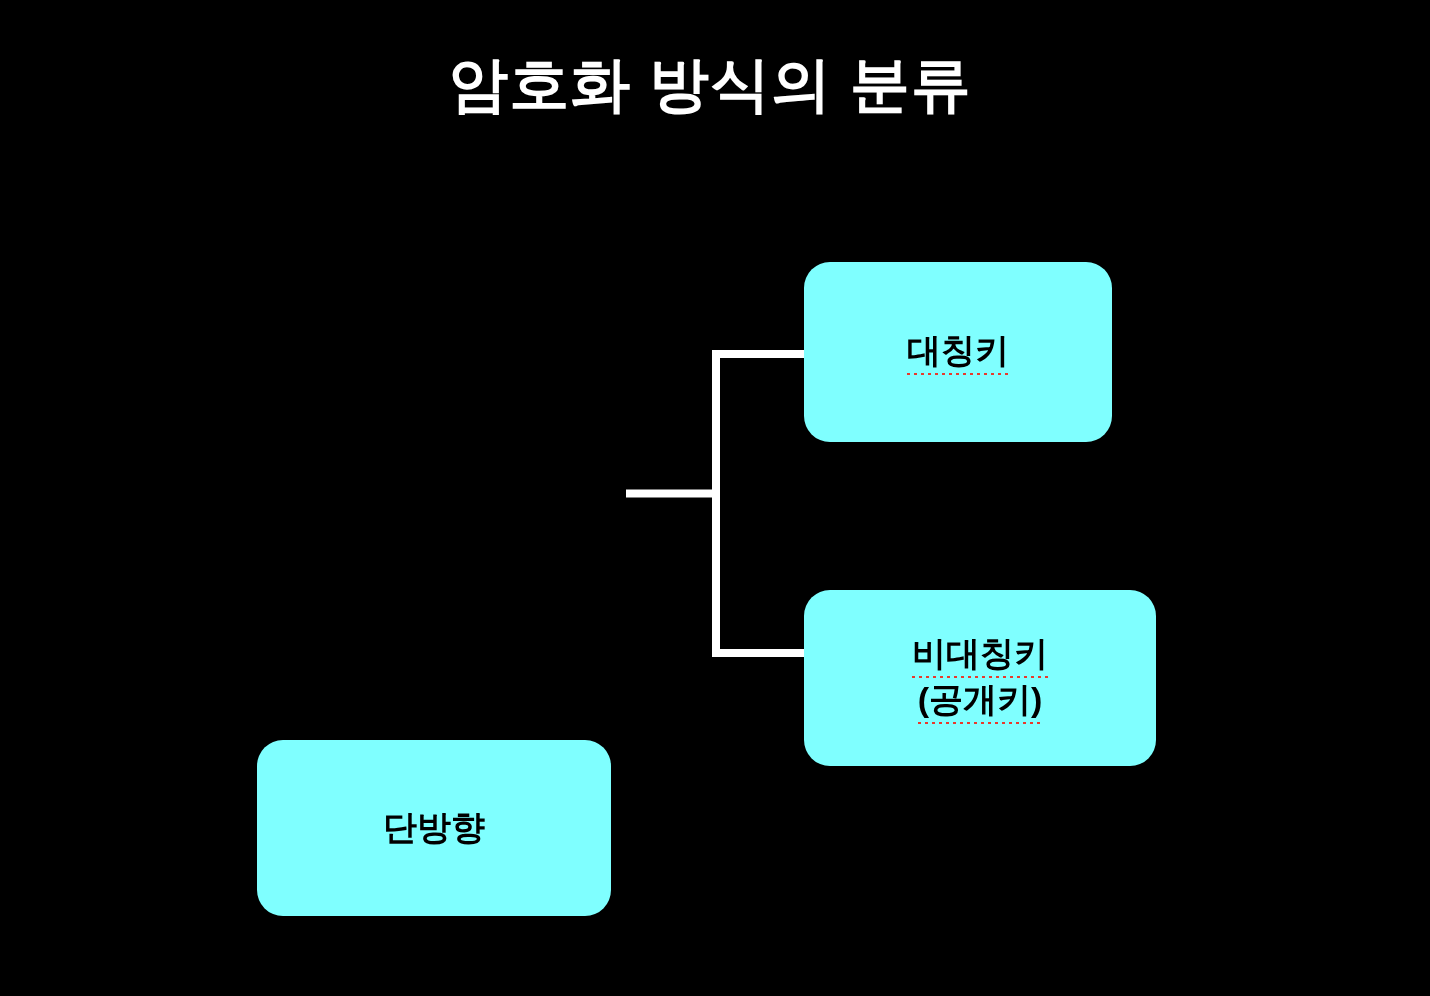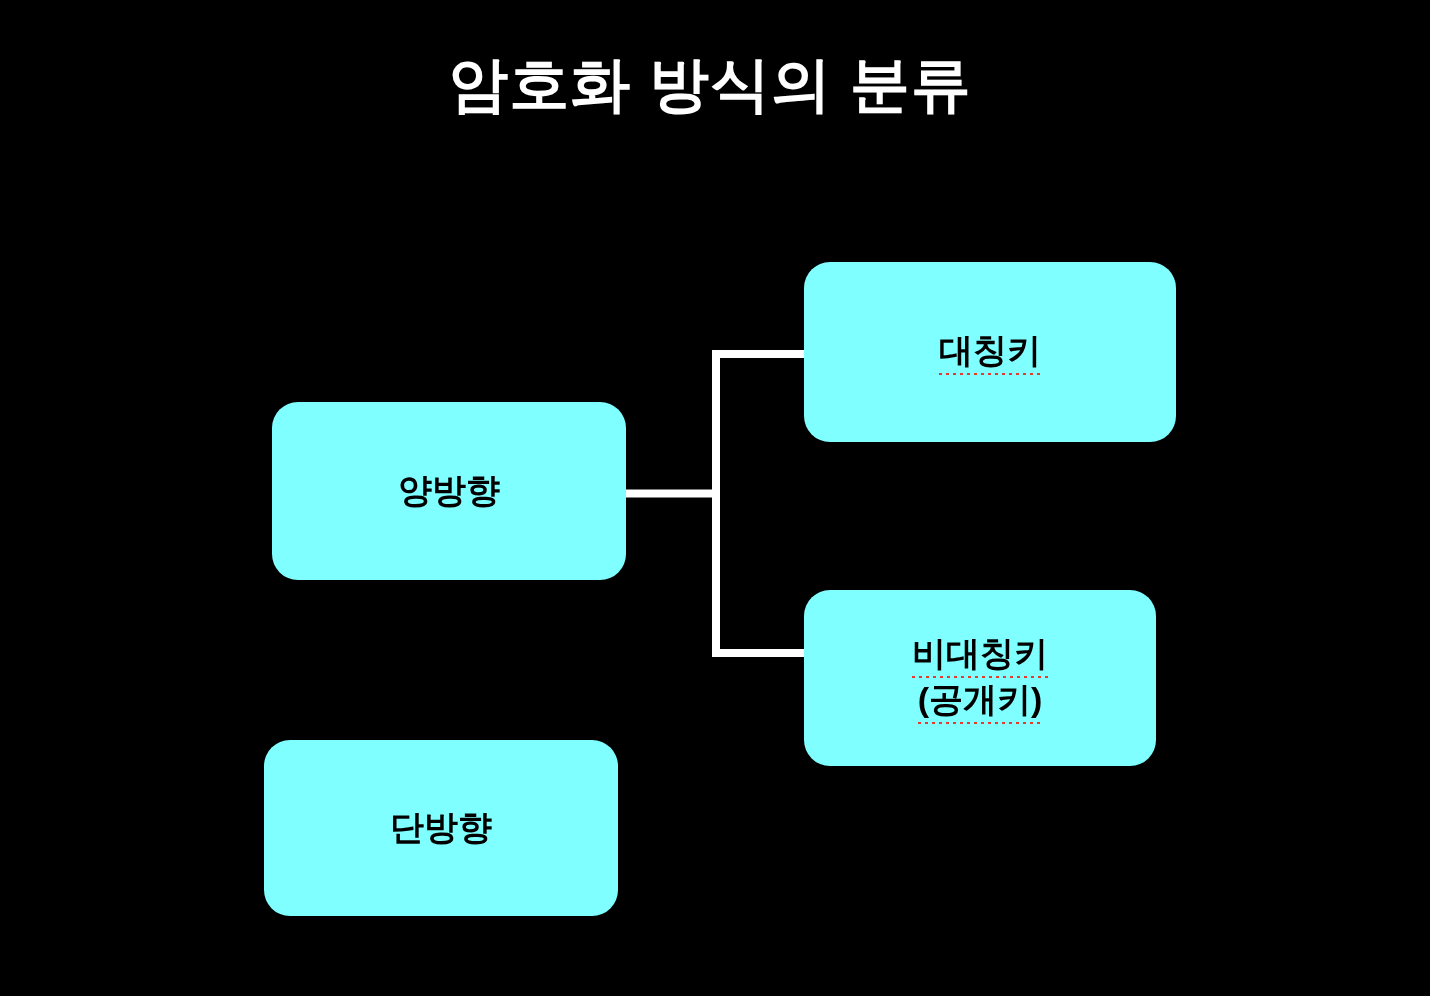--- a/index.html
+++ b/index.html
@@ -71,45 +71,42 @@
       to right,
       #e8392c 0px, #e8392c 3px,
       rgba(0,0,0,0) 3px, rgba(0,0,0,0) 7px
     );
     background-repeat: repeat-x;
     background-size: 7px 2px;
     background-position: left 100%;
   }
 
   #box-yangbanghyang { left: 272px; top: 402px; width: 354px; height: 178px; }
-  #box-danbanghyang  { left: 264px; top: 740px; width: 354px; height: 176px; }
-  #box-daechingki    { left: 804px; top: 262px; width: 372px; height: 180px; }
+  #box-danbanghyang  { left: 257px; top: 740px; width: 354px; height: 176px; }
+  #box-daechingki    { left: 804px; top: 262px; width: 308px; height: 180px; }
   #box-bidaechingki  { left: 804px; top: 546px; width: 352px; height: 176px; margin-top: 44px; }
 </style>
 </head>
 <body>
 
 <div id="stage">
 
   <div id="slide-title">암호화 방식의 분류</div>
 
   <svg id="connector-group" viewBox="0 0 1430 996" width="1430" height="996" xmlns="http://www.w3.org/2000/svg">
 
     <path d="M 626 493.5 L 716 493.5" stroke="#ffffff" stroke-width="8" fill="none"></path>
 
     <path d="M 716 354 L 716 653" stroke="#ffffff" stroke-width="8" fill="none"></path>
 
     <path d="M 712 354 L 806 354" stroke="#ffffff" stroke-width="8" fill="none"></path>
 
     <path d="M 712 653 L 806 653" stroke="#ffffff" stroke-width="8" fill="none"></path>
   </svg>
 
-  <div class="node-box" id="box-yangbanghyang">
-    <span class="node-label-line">양방향</span>
-  </div>
 
   <div class="node-box" id="box-danbanghyang">
     <span class="node-label-line">단방향</span>
   </div>
 
   <div class="node-box" id="box-daechingki">
     <span class="node-label-line spell-error">대칭키</span>
   </div>
 
   <div class="node-box" id="box-bidaechingki">

